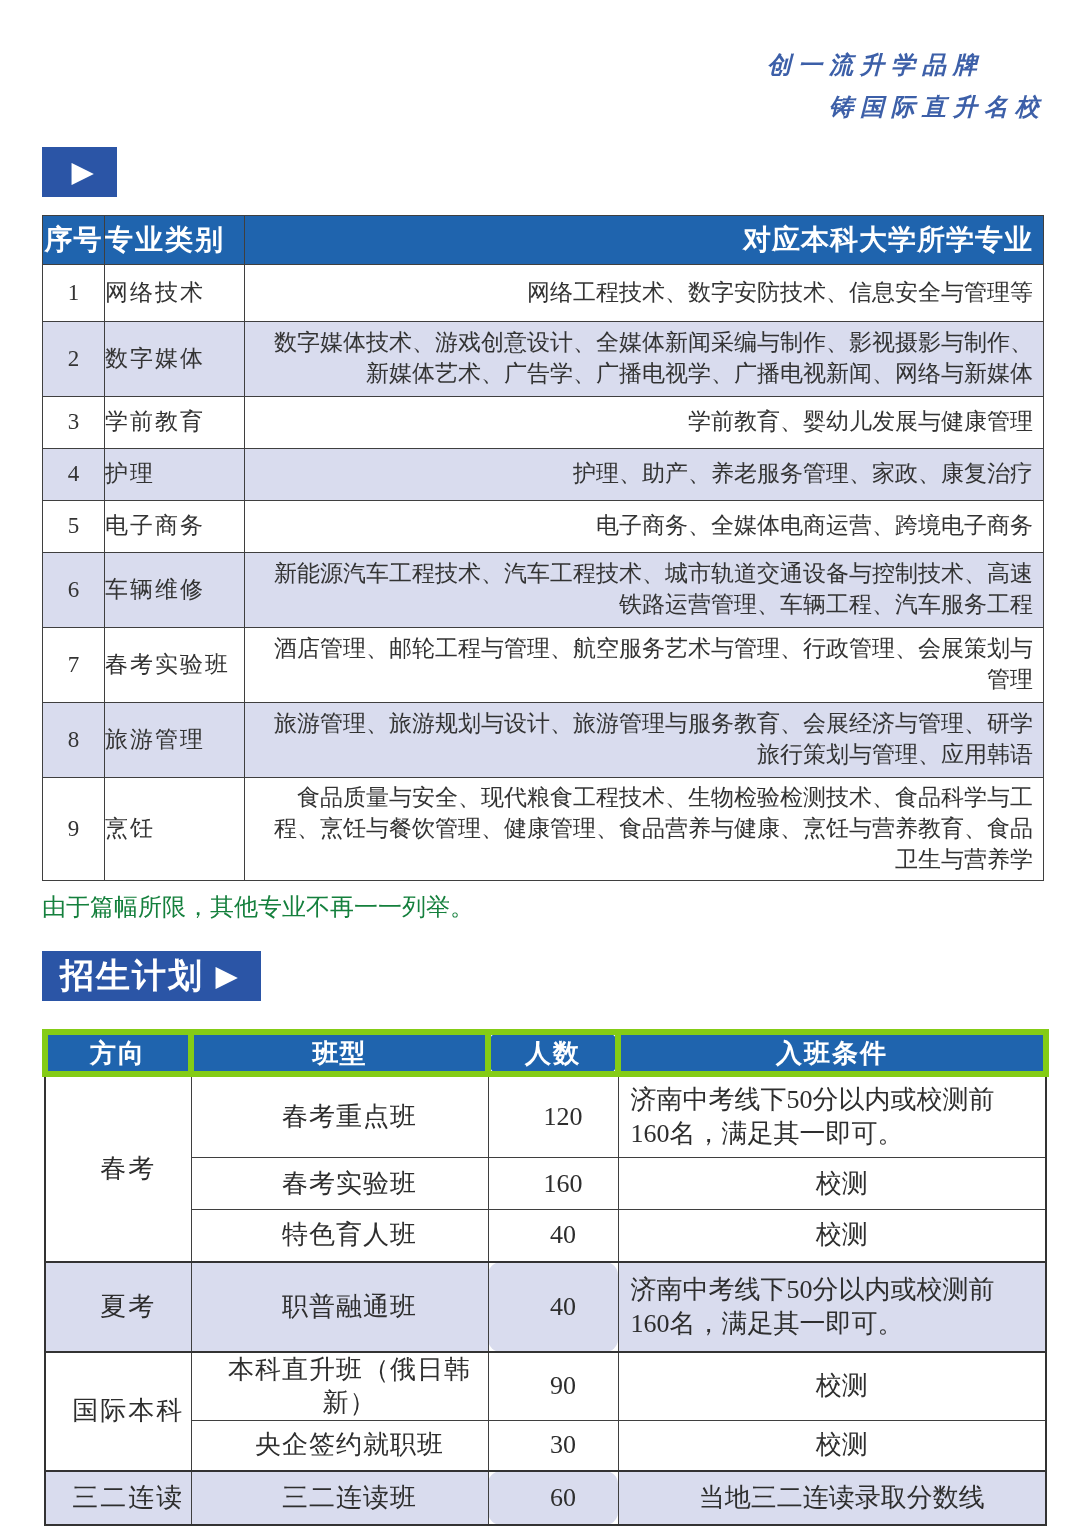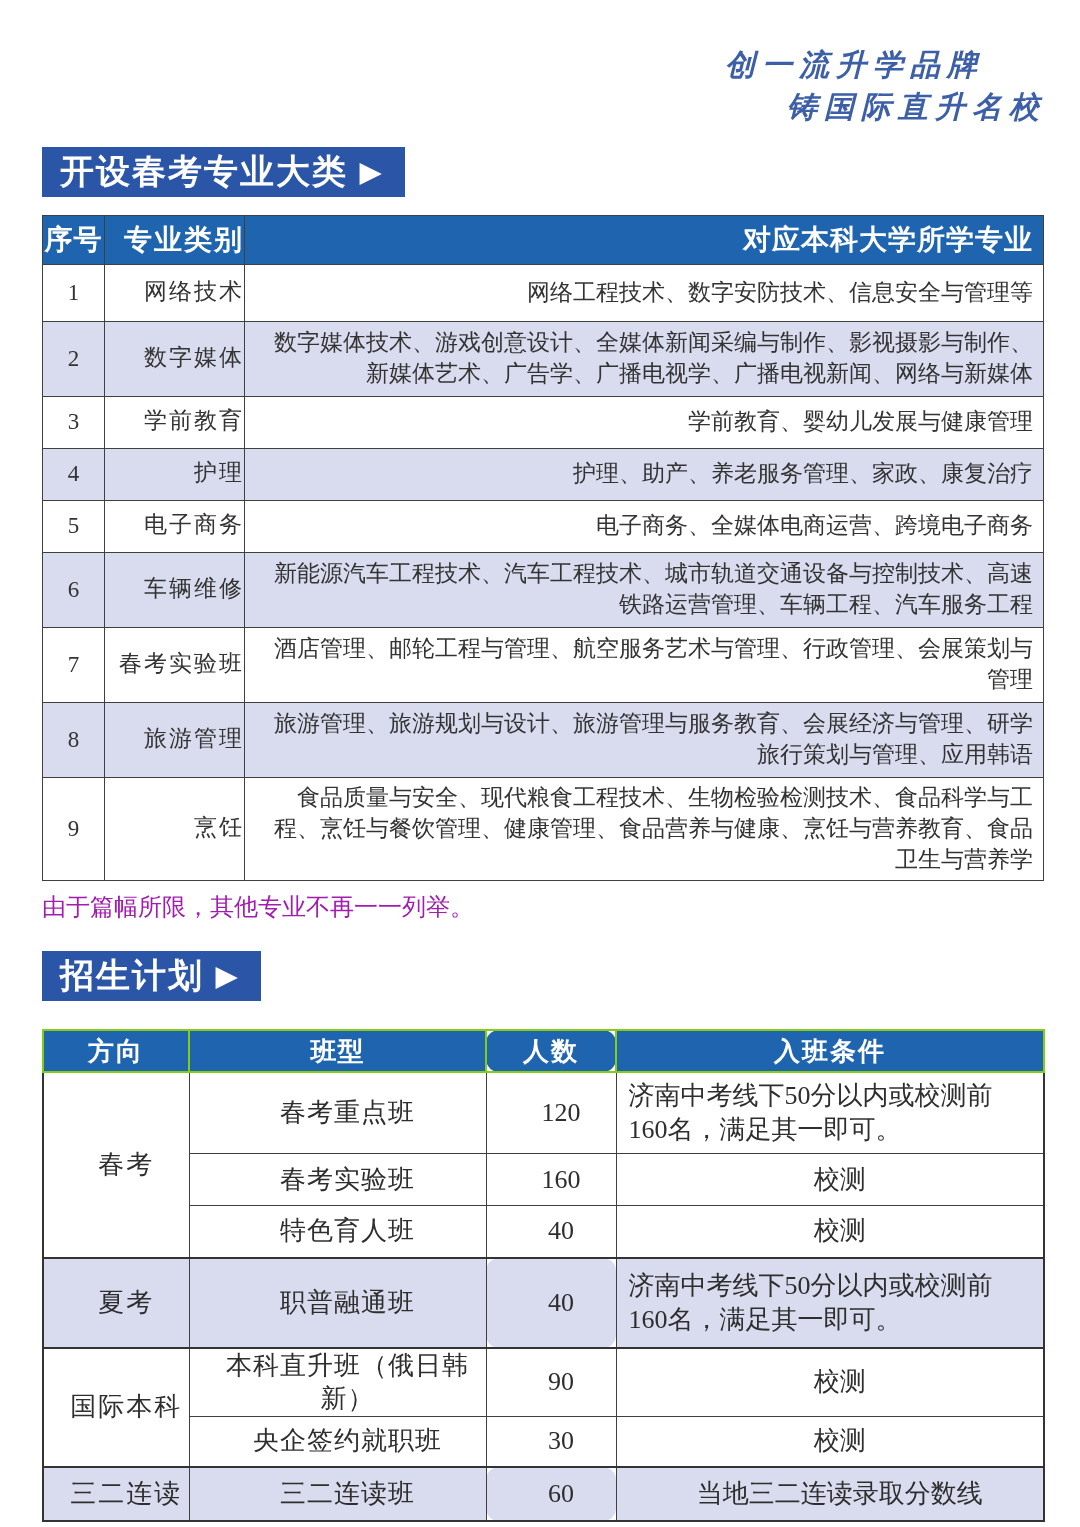--- a/index.html
+++ b/index.html
@@ -5,21 +5,21 @@
   * { margin:0; padding:0; box-sizing:border-box; }
   html,body { width:1080px; }
   body {
     width:1080px; height:1527px; background:#ffffff; position:relative;
     font-family:"Liberation Sans", sans-serif; color:#2e2e2e; overflow:hidden;
   }
   
   .slogan {
     position:absolute; top:44px; right:34px;
     font-family:"DejaVu Serif", serif; font-style:italic; font-weight:600;
-    color:#3c5fa8; font-size:30px; letter-spacing:7px; line-height:42px;
+    color:#3c5fa8; font-size:24px; letter-spacing:7px; line-height:42px;
   }
   .slogan .line2 { margin-left:62px; }
 
   
   .content { position:absolute; left:42px; top:147px; width:1001px; }
 
   .section-bar {
     display:inline-flex; align-items:center;
     background:#2b55a6; color:#ffffff;
     font-weight:bold; font-size:34px; letter-spacing:2px;
@@ -33,40 +33,40 @@
   .lav { background:#d9dcee; }
 
   
   .majors { margin-top:18px; font-family:"Liberation Serif", serif; }
   .majors th {
     background:#1f64ae; color:#ffffff; font-family:"Liberation Sans", sans-serif;
     font-weight:bold; font-size:28px; height:38px; letter-spacing:1px;
   }
   .majors td { font-size:23px; color:#333333; line-height:1.34; }
   .majors .c-no  { width:62px;  text-align:center; }
-  .majors .c-cat { width:140px; text-align:right; letter-spacing:2px;font-family:Liberation Mono, monospace; }
+  .majors .c-cat { width:140px; text-align:left; letter-spacing:2px; }
   .majors .c-maj { width:799px; text-align:right; padding:5px 10px; }
   .r57  { height:57px; }
   .r52  { height:52px; }
   .r75  { height:75px; }
   .r102 { height:102px; }
 
   .note {
     margin-top:10px; font-family:"Liberation Serif", serif;
-    font-size:24px; color:#a21caf;
+    font-size:24px; color:#15803d;
   }
 
   .bar2 { margin-top:28px; }
 
   
   .plan { margin-top:28px; font-family:"Liberation Serif", serif; border:2px solid #333333; }
   .plan th {
     background:#1f64ae; color:#ffffff; font-family:"Liberation Sans", sans-serif;
     font-weight:bold; font-size:26px; height:42px; letter-spacing:2px;
-    border:2px solid #84cc16;
+    border:6px solid #84cc16;
   }
   .plan td { font-size:26px; color:#2e2e2e; text-align:center; line-height:1.3;padding-left:20px; }
   .plan .c-dir  { width:146px; letter-spacing:2px; }
   .plan .c-type { width:297px; letter-spacing:1px; }
   .plan .c-num  { width:130px;border-radius:13px; }
   .plan .c-cond { width:428px; }
   .plan .cond-left { text-align:left; padding:6px 12px; }
   .plan tr.group-start td { border-top:2px solid #333333; }
   .p78 { height:78px; }
   .p52 { height:52px; }
@@ -79,21 +79,20 @@
 
 <div class="slogan">
   <div class="line1">创一流升学品牌</div>
   <div class="line2">铸国际直升名校</div>
 </div>
 
 <div class="content">
 
   
   <div class="section-bar">
-    <span>开设春考专业大类</span>
     <span class="arrow">▶</span>
   </div>
 
   
   <table class="majors">
     <thead>
       <tr>
         <th class="c-no">序号</th>
         <th class="c-cat">专业类别</th>
         <th class="c-maj">对应本科大学所学专业</th>

